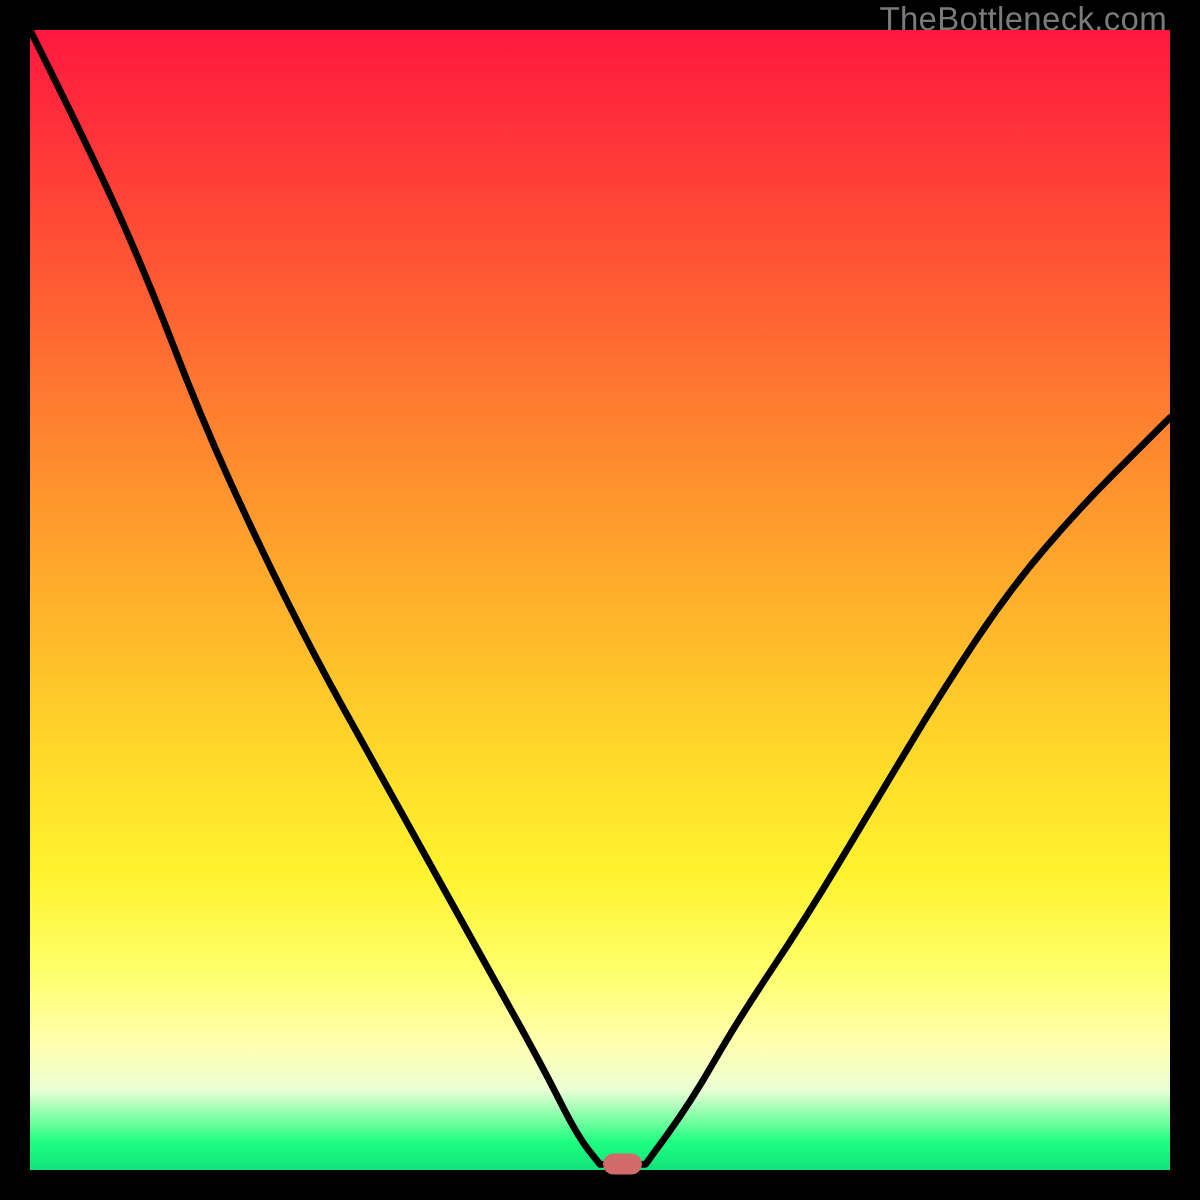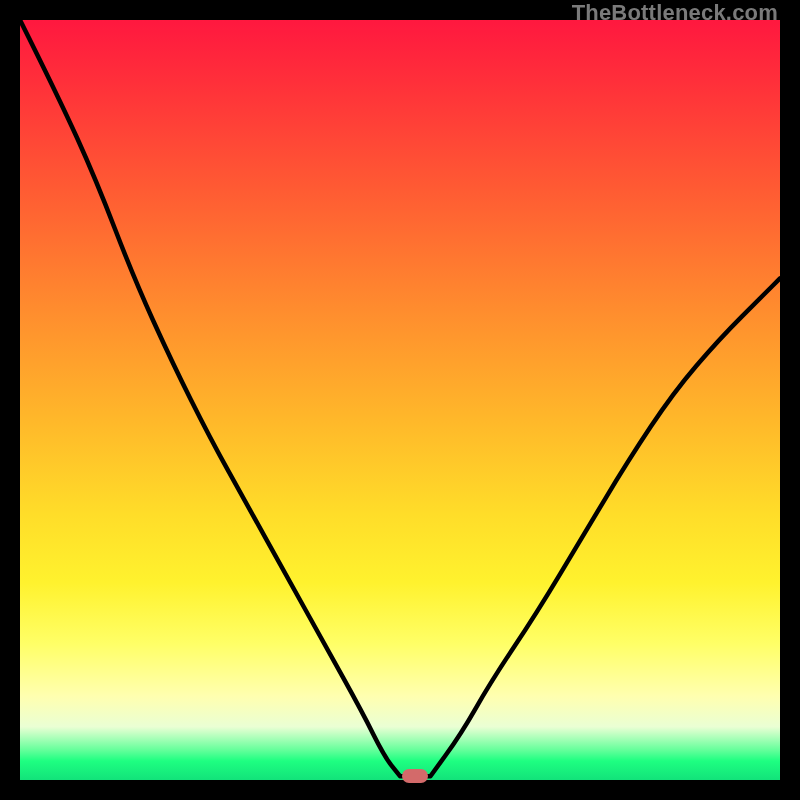--- a/index.html
+++ b/index.html
@@ -40,21 +40,21 @@
       #1eff81 97.5%,
       #12e27a 100%
     );
   }
   .attribution {
     position: absolute;
     top: 0px;
     right: 22px;
     color: #7a7a7a;
     font-size: 22px;
-    font-weight: 700;
+    font-weight: 400;
     letter-spacing: 0.2px;
   }
   svg.curve {
     position: absolute;
     left: 0;
     top: 0;
     width: 760px;
     height: 760px;
     overflow: visible;
   }

